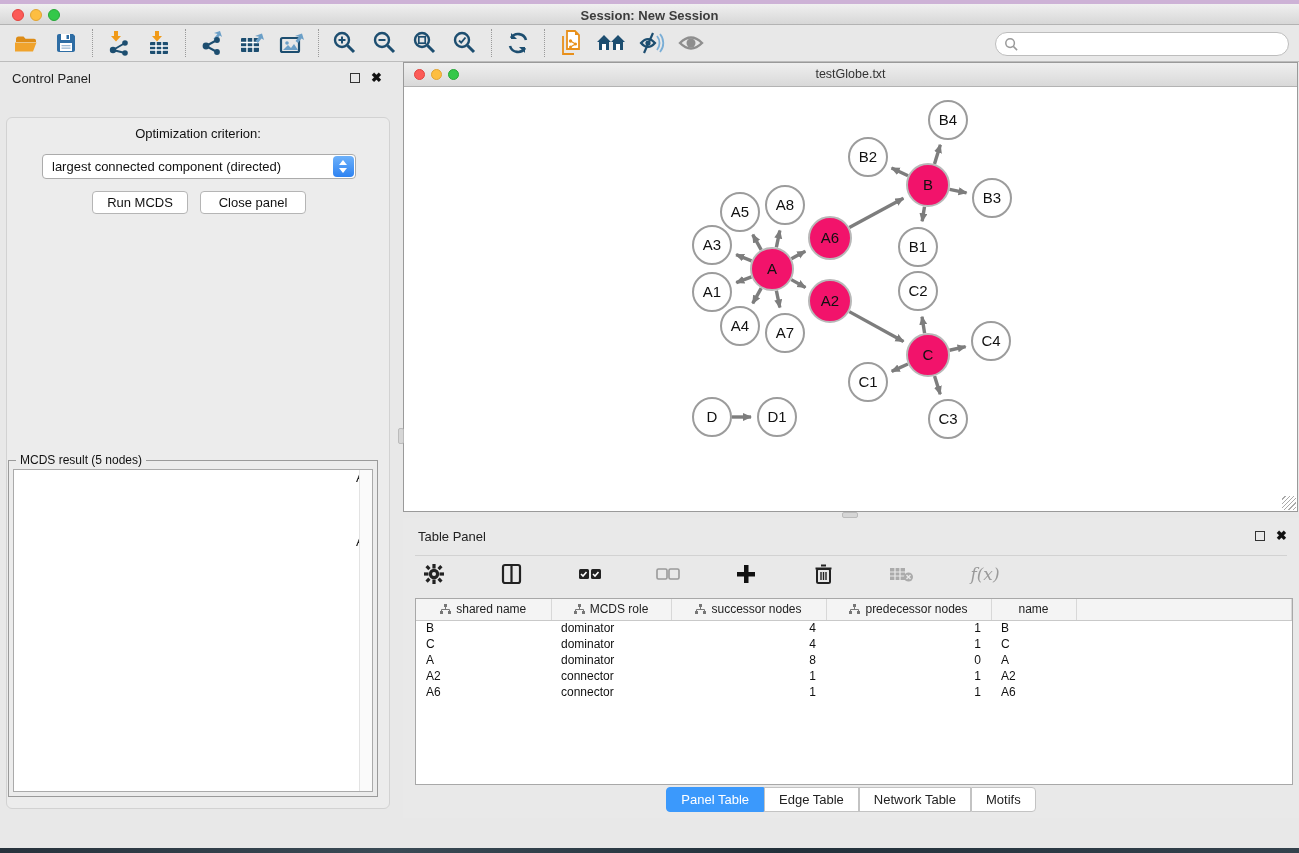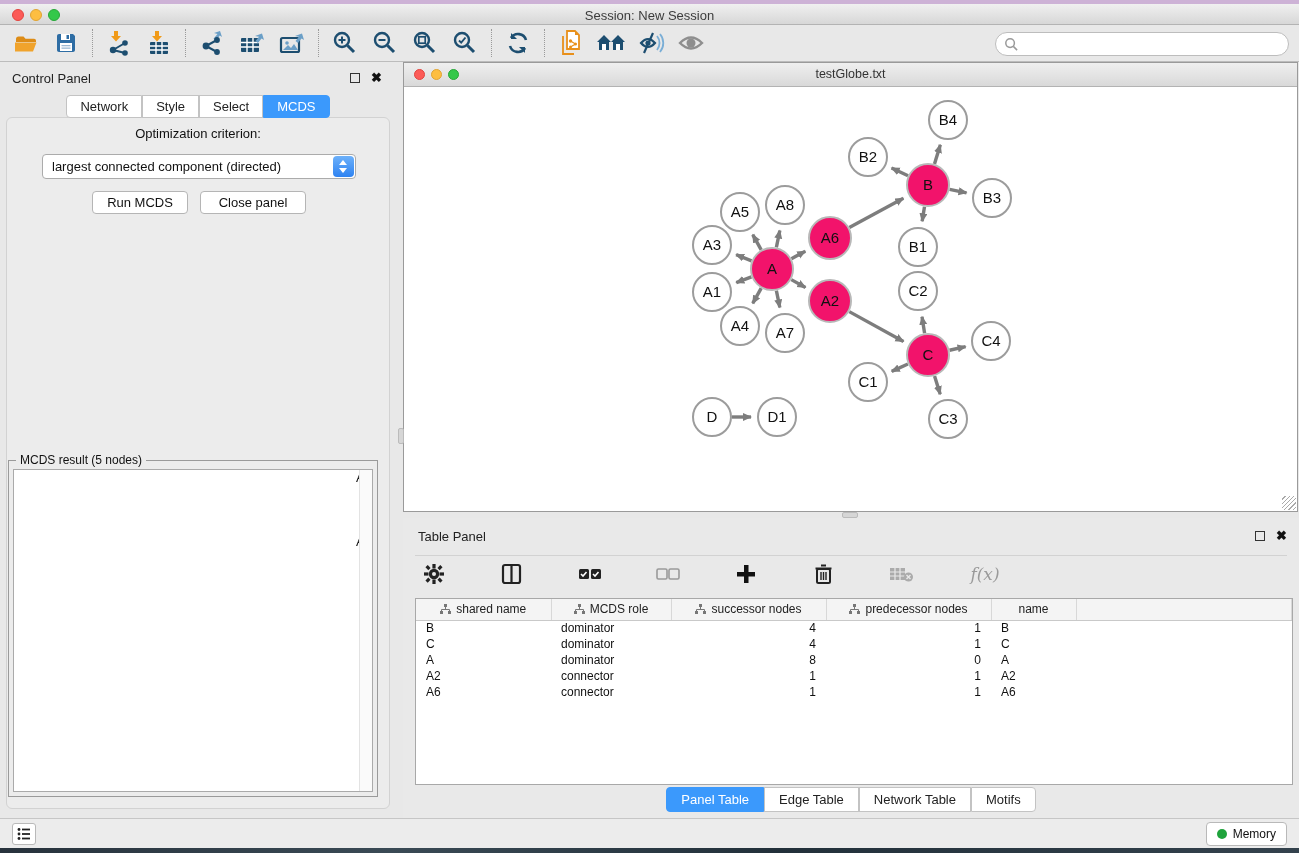--- a/index.html
+++ b/index.html
@@ -6,21 +6,21 @@
   body { font-family: "Liberation Sans", sans-serif; }
   .stage { position: relative; width: 1299px; height: 853px; overflow: hidden;
            background: #e8e8e8; font-family: "Liberation Sans", sans-serif; }
 
   
   .desktop-top { position:absolute; left:0; top:0; width:100%; height:4px; background:#cdb2d6; }
   .desktop-bottom { position:absolute; left:0; top:848px; width:100%; height:5px; background:linear-gradient(90deg,#27323c,#3a4a55 30%,#22303a 60%,#34424d); }
 
   
   .titlebar { position:absolute; left:0; top:4px; width:100%; height:21px;
-              background:linear-gradient(#f0f0f0,#d7d7d7); border-bottom:1px solid #b3b3b3; }
+              background:linear-gradient(#f0f0f0,#d7d7d7); border-bottom:1px solid #b3b3b3;font-weight:bold; }
   .traffic { position:absolute; top:5px; width:12px; height:12px; border-radius:50%; }
   .t-red { background:#fc5b57; border:1px solid #e2443f; }
   .t-yellow { background:#fdbe41; border:1px solid #e0a433; }
   .t-green { background:#34c84a; border:1px solid #27a738; }
   .title-text { position:absolute; width:100%; text-align:center; top:4px; font-size:13px; color:#3c3c3c; }
 
   
   .toolbar { position:absolute; left:0; top:25px; width:100%; height:37px; background:#e8e8e8;
              border-bottom:1px solid #bcbcbc; display:flex; align-items:center; }
   .tbgroup { display:flex; align-items:center; }
@@ -266,26 +266,20 @@
       <input type="text" placeholder="" style="">
     </div>
   </div>
 
   <div class="cpanel">
     <div class="panel-header">
       <span class="panel-title">Control Panel</span>
       <span class="float-icon" style="right:36px"></span>
       <span class="close-icon" style="right:14px">✖</span>
     </div>
-    <div class="cp-tabs" id="cp-tabs">
-        <button class="tabbtn">Network</button>
-        <button class="tabbtn">Style</button>
-        <button class="tabbtn">Select</button>
-        <button class="tabbtn active">MCDS</button>
-      </div>
     <div class="cp-inner"></div>
     <div class="opt-label">Optimization criterion:</div>
     <div class="criterion">
       <span>largest connected component (directed)</span>
       <span class="stepper">
           <span class="up"></span>
           <span class="down"></span>
         </span>
     </div>
     <button class="cp-btn" style="left:92px; width:96px">Run MCDS</button>
@@ -607,31 +601,15 @@
       </table>
     </div>
     <div class="tp-tabs" id="tp-tabs">
         <button class="tabbtn active">Panel Table</button>
         <button class="tabbtn">Edge Table</button>
         <button class="tabbtn">Network Table</button>
         <button class="tabbtn">Motifs</button>
       </div>
   </div>
 
-  <div class="statusbar">
-    <div class="status-left-btn">
-      <svg width="14" height="14" viewBox="0 0 14 14">
-        <circle cx="2" cy="2.5" r="1.4" fill="#222"></circle>
-          <rect x="5" y="1.6" width="8" height="1.8" fill="#222"></rect>
-        <circle cx="2" cy="7" r="1.4" fill="#222"></circle>
-          <rect x="5" y="6.1" width="8" height="1.8" fill="#222"></rect>
-        <circle cx="2" cy="11.5" r="1.4" fill="#222"></circle>
-          <rect x="5" y="10.6" width="8" height="1.8" fill="#222"></rect>
-      </svg>
-    </div>
-    <div class="memory-btn">
-      <span class="memory-dot"></span>
-      <span class="memory-label">Memory</span>
-    </div>
-  </div>
 
   <div class="desktop-bottom"></div>
 </div>
 
 </body></html>

